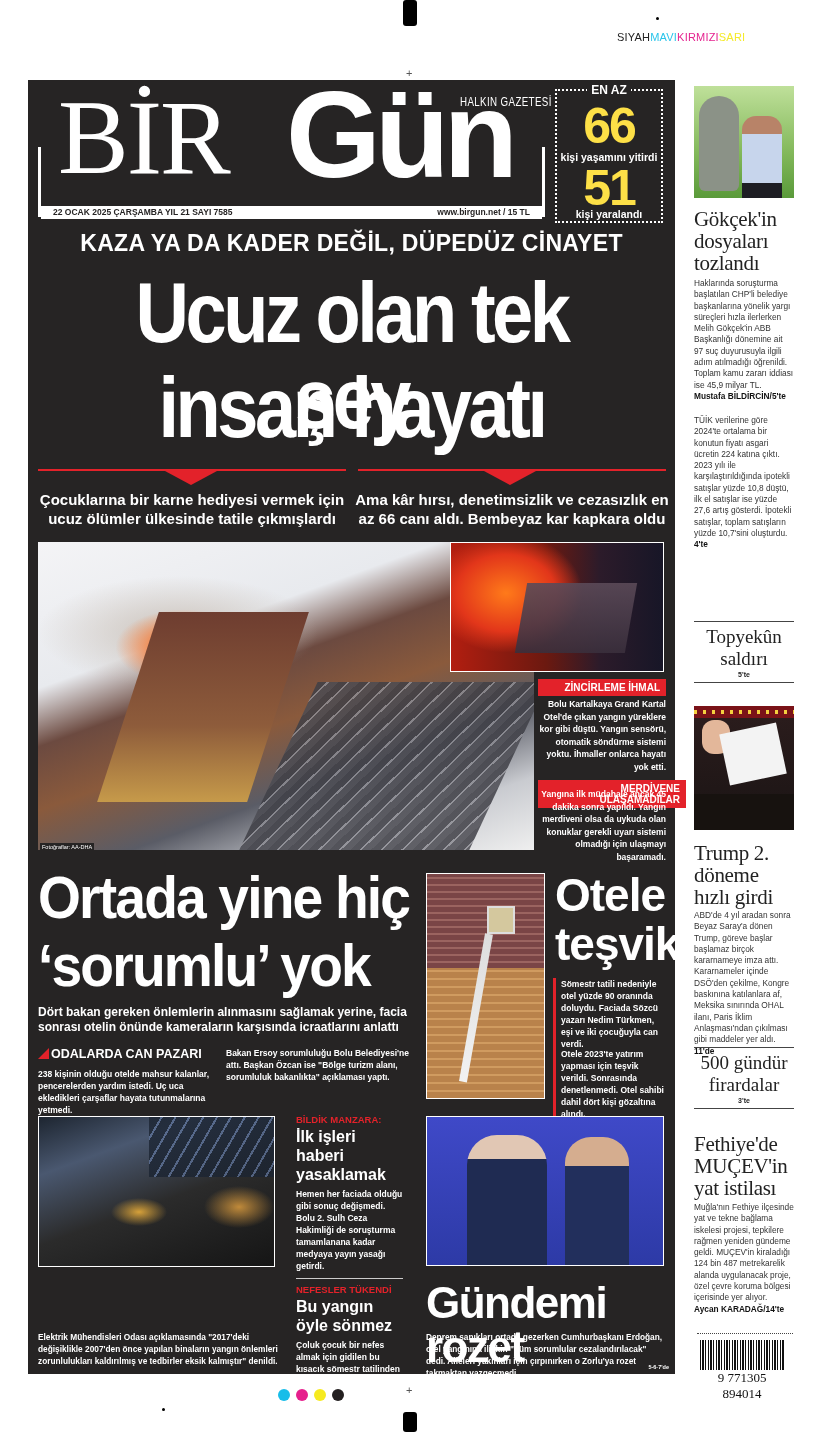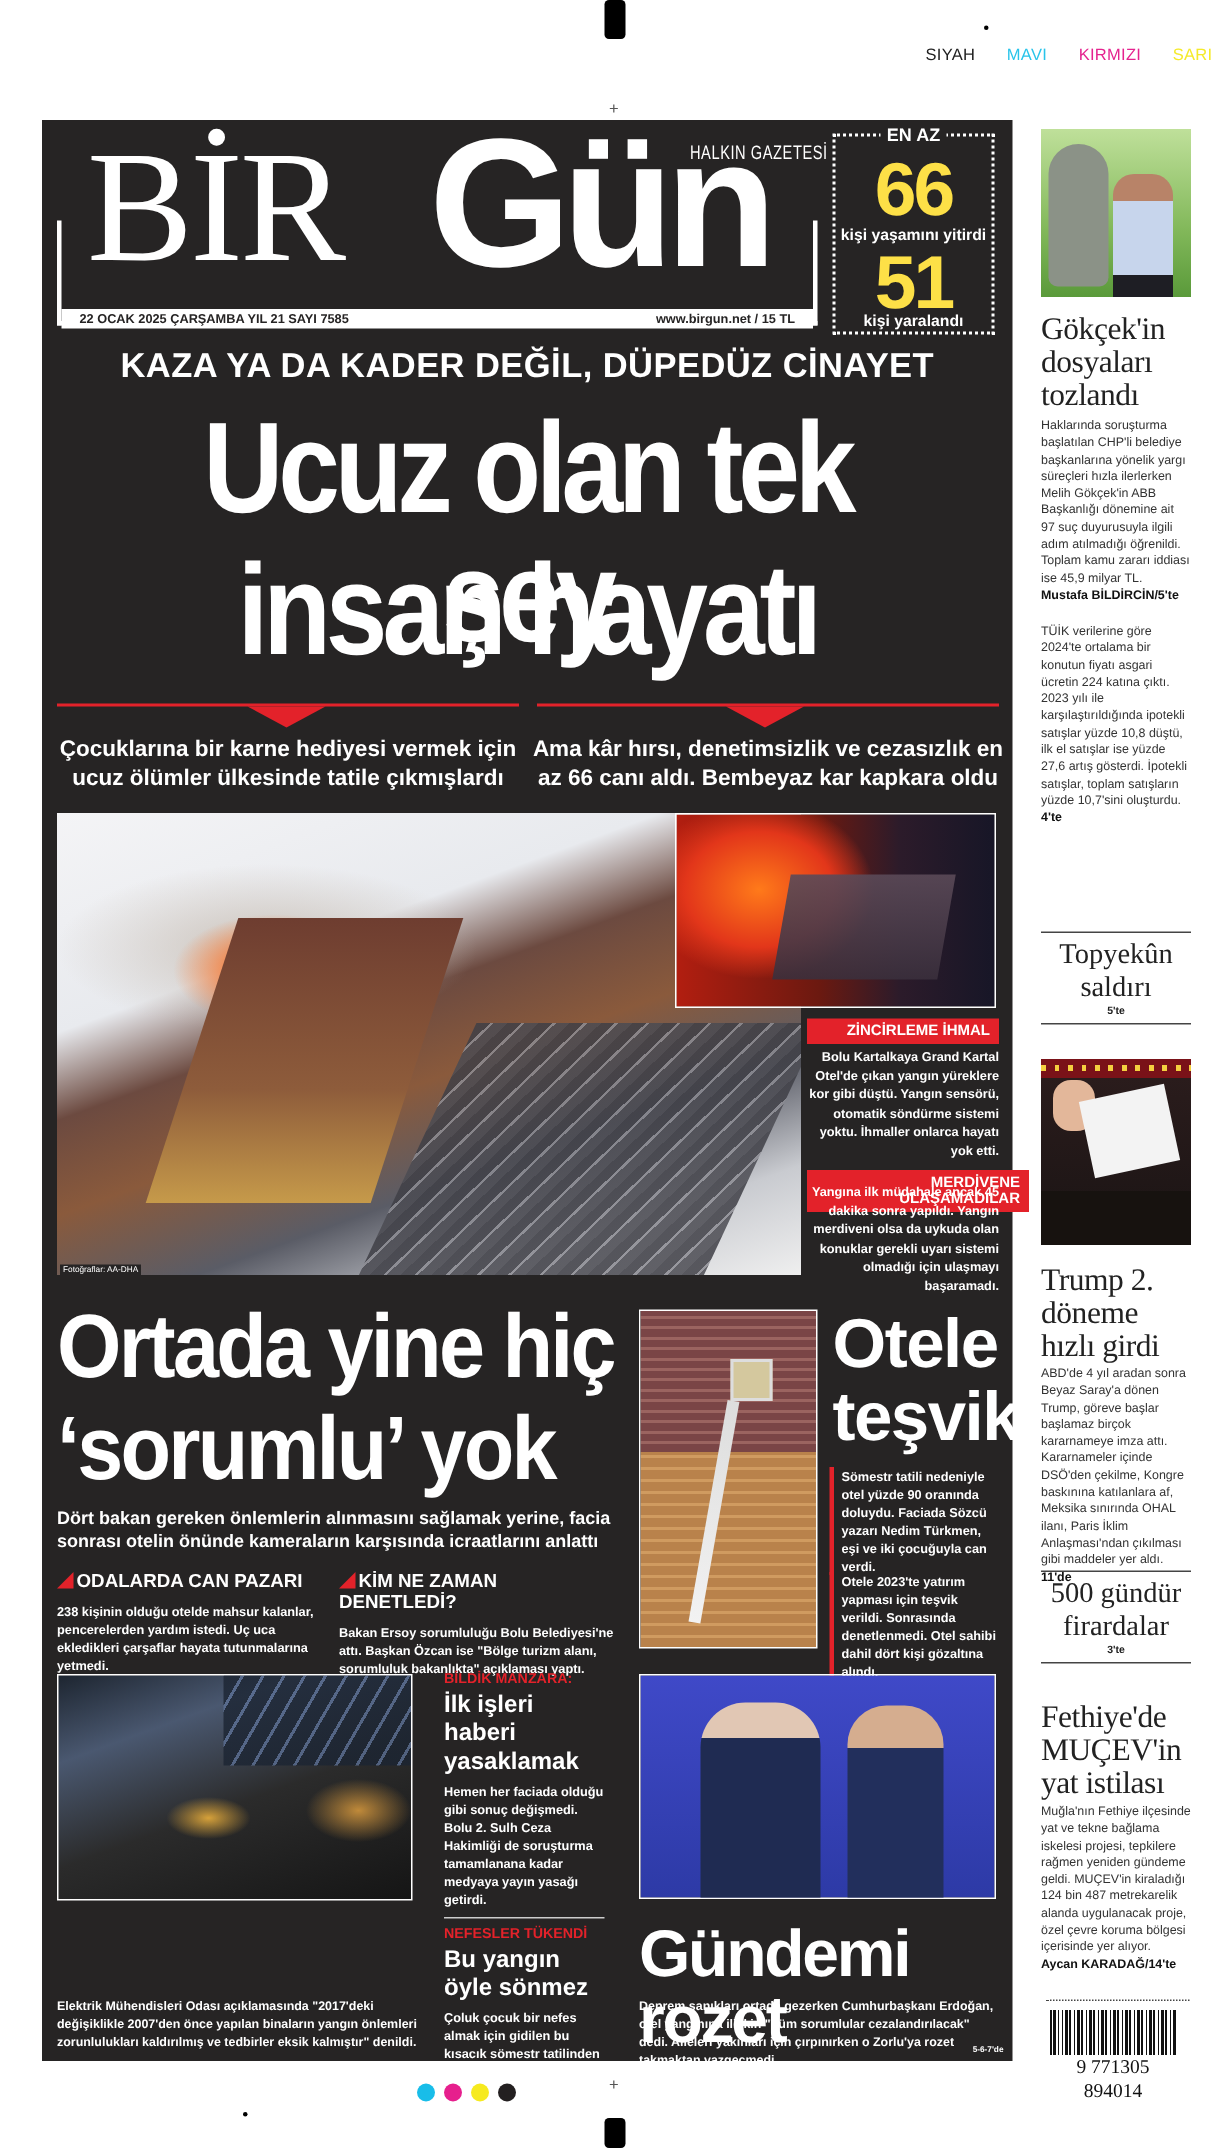--- a/index.html
+++ b/index.html
@@ -1,19 +1,19 @@
 <!DOCTYPE html>
 <html><head>
 <meta charset="utf-8">
 <style>
 *{box-sizing:border-box;margin:0;padding:0}
 body{width:820px;height:1432px;background:#fff;position:relative;overflow:hidden;font-family:"Liberation Sans",sans-serif;color:#fff}
 .abs{position:absolute}
 .regmark{position:absolute;background:#000;border-radius:3px}
-.cmyk-labels{position:absolute;top:31px;left:617px;font-family:"Liberation Sans Narrow","Liberation Sans",sans-serif;font-size:11px;letter-spacing:.2px;display:flex;gap:21px}
+.cmyk-labels{position:absolute;top:31px;left:617px;font-family:"Liberation Sans Narrow","Liberation Sans",sans-serif;font-size:11px;letter-spacing:.2px;display:flex;gap:0}
 .cross{position:absolute;color:#555;font-size:11px;line-height:1}
 .main{position:absolute;left:28px;top:80px;width:647px;height:1294px;background:#262424}
 .mast-frame{position:absolute;left:10px;top:67px;width:507px;height:70px;border:3px solid #fff;border-top:none}
 .mast-strip{position:absolute;left:13px;top:126px;width:501px;height:13px;background:#fff}
 .mast-strip span{color:#262424;font-size:8.5px;font-weight:bold;position:absolute;top:1px}
 .logo-bir{position:absolute;left:30px;top:5px;font-family:"Liberation Serif",serif;font-size:106px;line-height:1;color:#fff;letter-spacing:-2px}
 .logo-gun{position:absolute;left:258px;top:-6px;font-family:"Liberation Sans",sans-serif;font-weight:bold;font-size:122px;line-height:1;color:#fff;letter-spacing:-6px}
 .halkin{position:absolute;left:432px;top:14px;font-size:13px;font-family:"Liberation Sans",sans-serif;transform:scaleX(.75);transform-origin:left;letter-spacing:.5px}
 .count-box{position:absolute;left:527px;top:9px;width:108px;height:134px;border:2px dotted #fff}
 .count-box .enaz{position:absolute;top:-8px;left:0;right:0;text-align:center;font-weight:bold;font-size:12px}
@@ -105,21 +105,20 @@
 
   <div class="h-big" style="left:10px;top:788px;font-size:60px;transform:scaleX(.92);transform-origin:left">Ortada yine hiç</div>
   <div class="h-big" style="left:10px;top:856px;font-size:60px;transform:scaleX(.92);transform-origin:left">‘sorumlu’ yok</div>
   <div class="abs" style="left:10px;top:925px;width:380px;font-weight:bold;font-size:12px;line-height:15px">Dört bakan gereken önlemlerin alınmasını sağlamak yerine, facia sonrası otelin önünde kameraların karşısında icraatlarını anlattı</div>
 
   <div class="abs" style="left:10px;top:967px;width:180px">
     <div style="font-weight:bold;font-size:12.5px;margin-bottom:7px"><span class="tri-small"></span><span>ODALARDA CAN PAZARI</span></div>
     <div class="body8">238 kişinin olduğu otelde mahsur kalanlar, pencerelerden  yardım istedi. Uç uca ekledikleri çarşaflar hayata tutunmalarına yetmedi.</div>
   </div>
   <div class="abs" style="left:198px;top:967px;width:186px">
-    <div style="font-weight:bold;font-size:12.5px;margin-bottom:7px"><span class="tri-small"></span><span>KİM NE ZAMAN DENETLEDİ?</span></div>
     <div class="body8">Bakan Ersoy sorumluluğu Bolu Belediyesi'ne attı. Başkan Özcan ise "Bölge turizm alanı, sorumluluk bakanlıkta" açıklaması yaptı.</div>
   </div>
 
   <div class="photo" style="left:398px;top:793px;width:119px;height:226px;border:1.5px solid #fff;background:
     linear-gradient(180deg,repeating-linear-gradient(0deg,#7b4a48 0 5px,#935a55 5px 7px) 0 0/100% 40%,#b47e4a);">
     <div style="position:absolute;left:0;top:0;width:100%;height:42%;background:repeating-linear-gradient(0deg,#7a4546 0 5px,#9b6460 5px 7px)"></div>
     <div style="position:absolute;left:0;top:42%;width:100%;height:58%;background:repeating-linear-gradient(0deg,#b9824b 0 6px,#d09b60 6px 8px)"></div>
     <div style="position:absolute;left:60px;top:32px;width:28px;height:28px;background:#d4c89e;border:2px solid #ddd"></div>
     <div style="position:absolute;left:58px;top:60px;width:8px;height:150px;background:linear-gradient(180deg,#ddd,#f2f2f2);transform:rotate(10deg);transform-origin:top"></div>
   </div>

